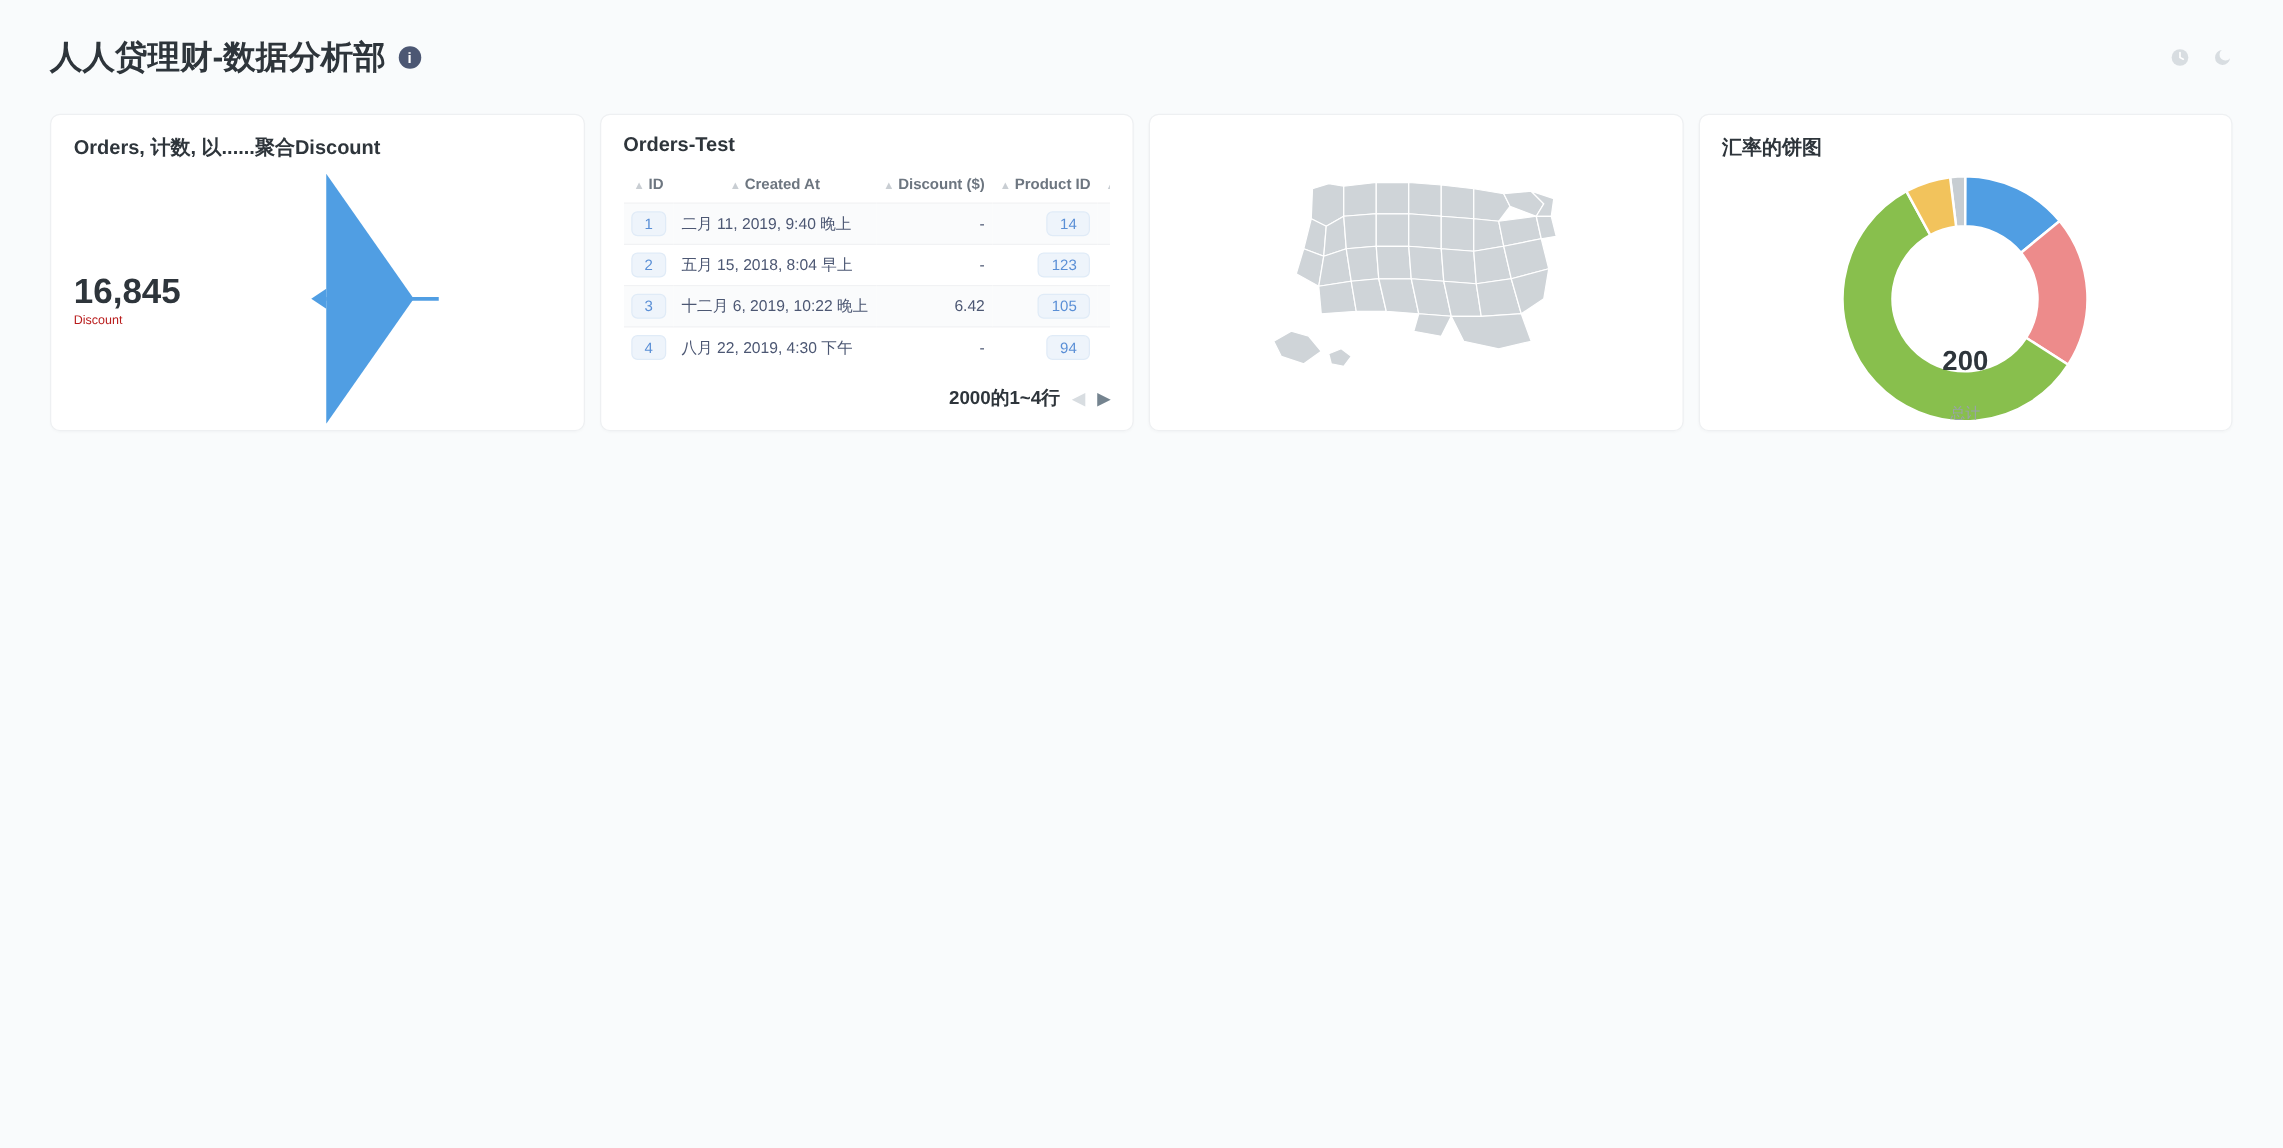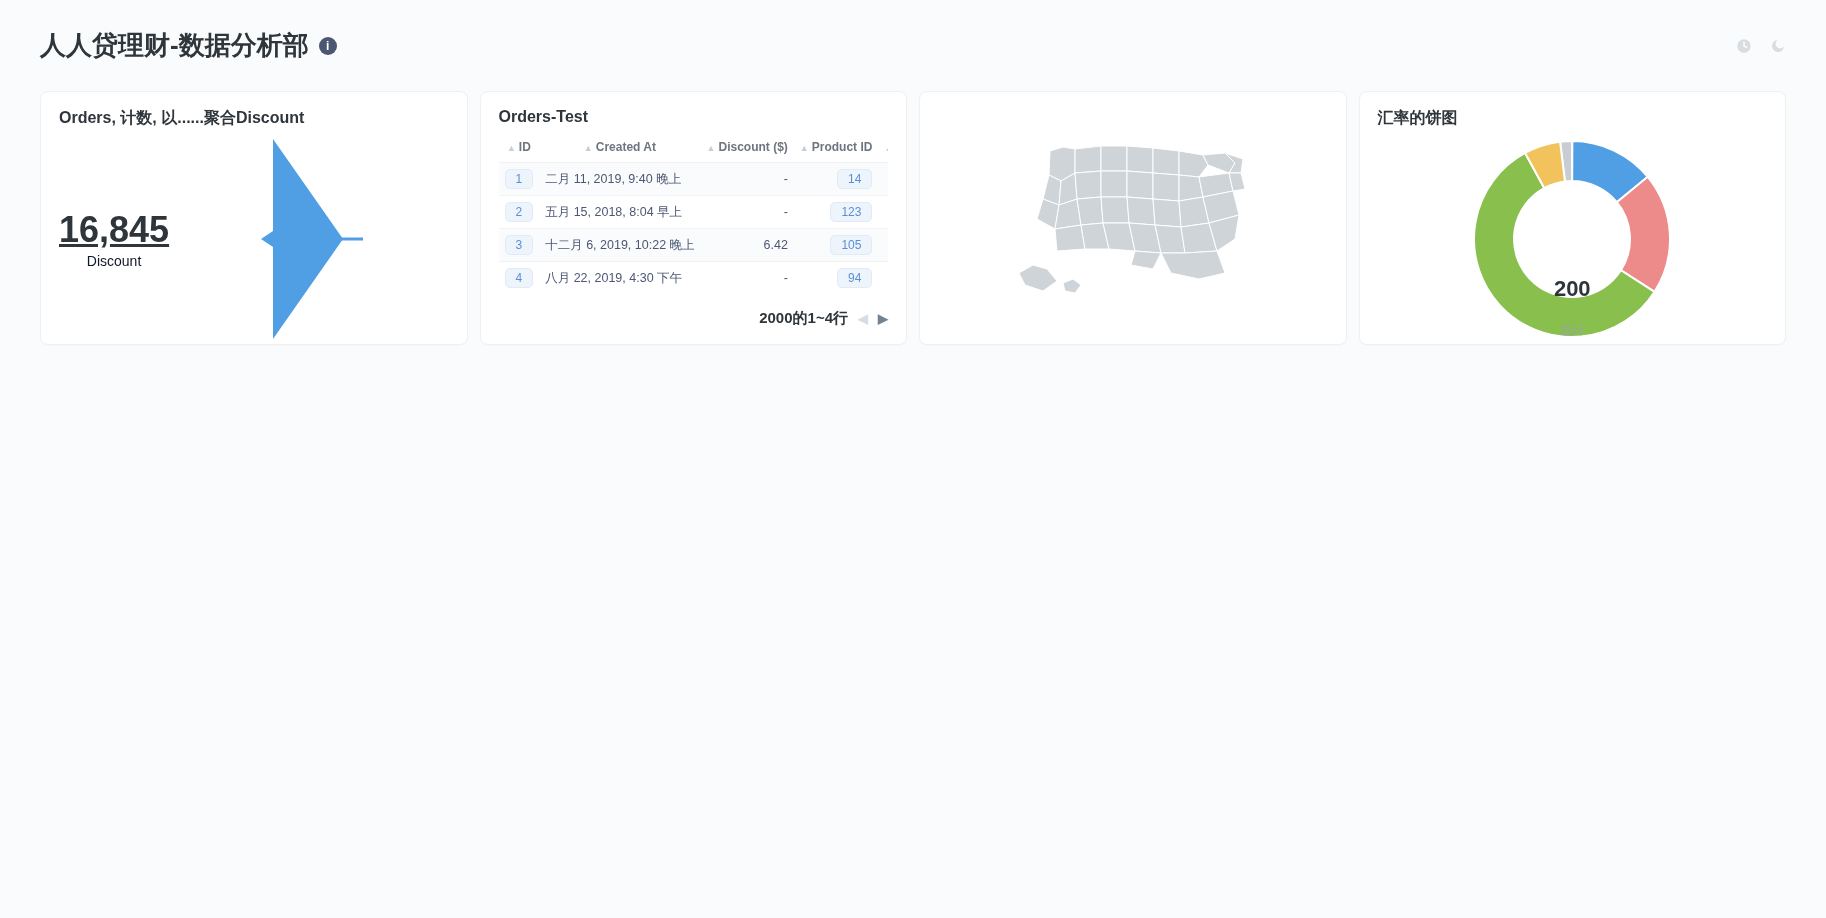--- a/index.html
+++ b/index.html
@@ -67,30 +67,28 @@
   }
 
   
   .smart-scalar {
     flex: 1;
     display: flex;
     align-items: center;
     gap: 8px;
   }
   .big-number {
-    font-size: 36px;
+    font-size: 28px;
     font-weight: 700;
     color: #2e353b;
     text-align: center;
-    text-decoration: underline;
   }
   .big-label {
-    font-size: 14px;
-    color: #0f172a;
-    text-align: center;
+    font-size: 10px;
+    color: #b91c1c;
     margin-top: 2px;
   }
   .triangle-chart { flex: 1; display:flex; align-items:center; justify-content:center; }
 
   
   .tbl-wrap { flex:1; overflow:hidden; font-size: 12.5px; }
   table.data { width: 100%; border-collapse: collapse; }
   table.data th {
     text-align: center;
     font-weight: 600;

